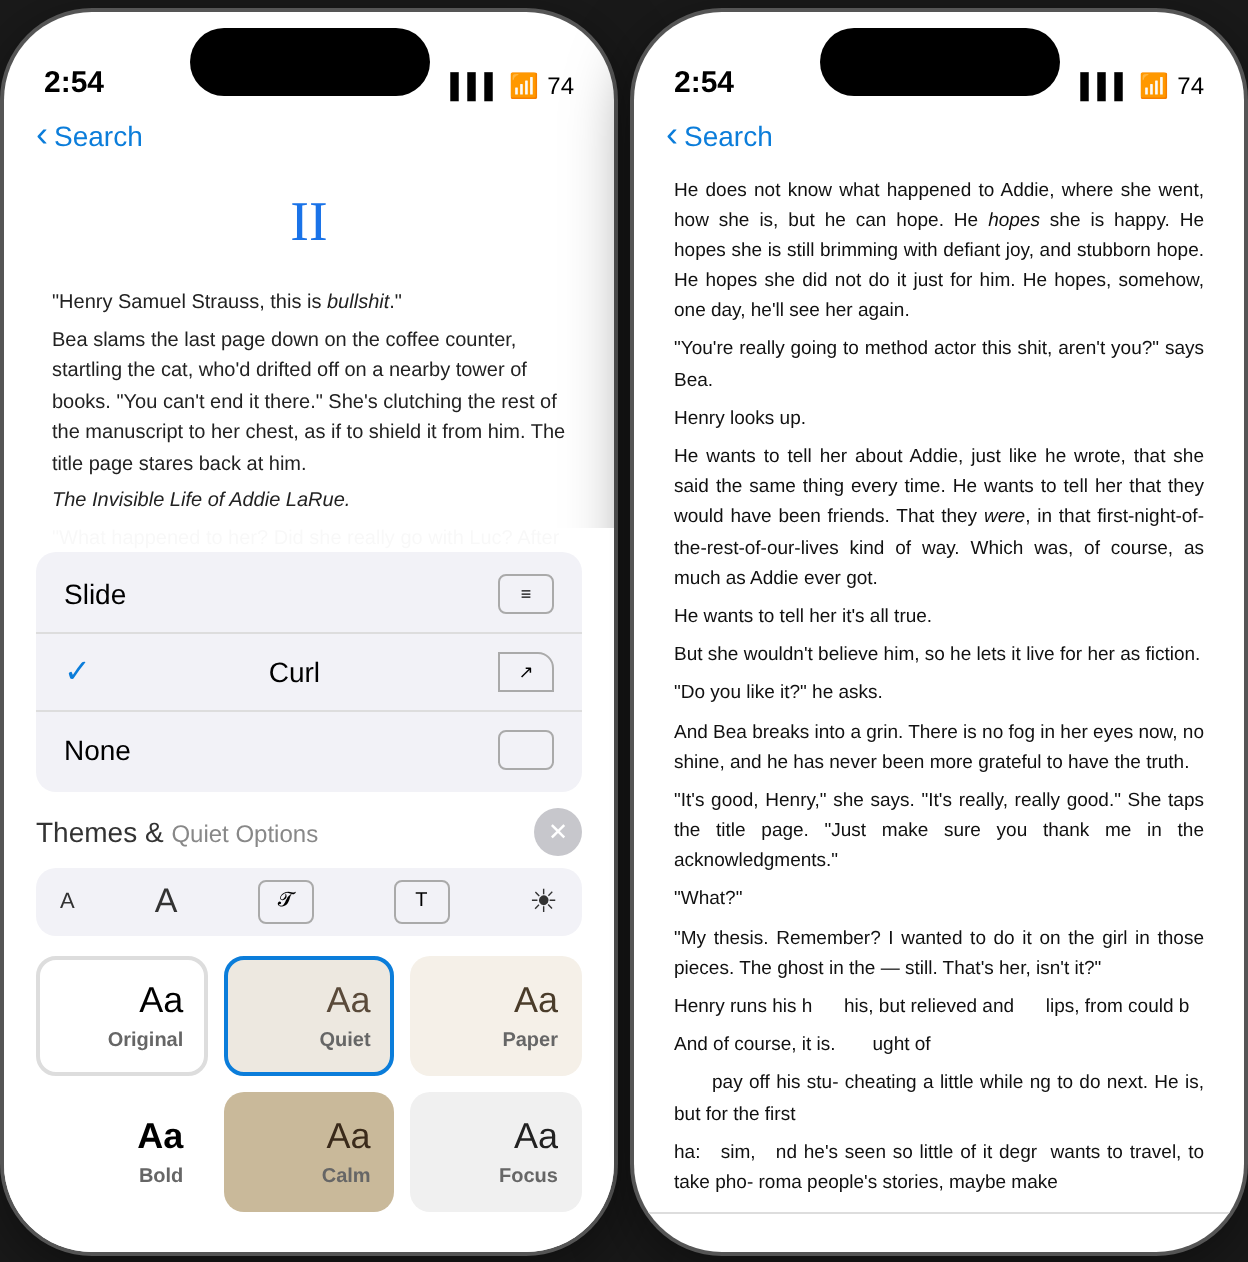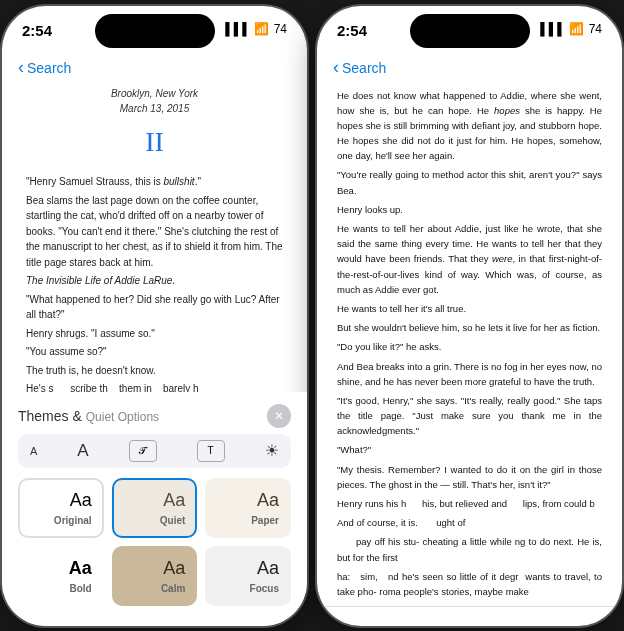--- a/index.html
+++ b/index.html
@@ -25,21 +25,21 @@
       background: #fff;
       border-radius: 44px;
       overflow: hidden;
       position: relative;
       box-shadow: 0 0 0 2px #555, 0 8px 32px rgba(0,0,0,0.5);
     }
     
     .status-bar {
       display: flex;
       justify-content: space-between;
-      align-items: flex-start;
+      align-items: flex-end;
       padding: 16px 20px 0;
       height: 44px;
       position: relative;
       z-index: 10;
     }
     .status-time {
       font-size: 15px;
       font-weight: 600;
       color: #000;
     }
@@ -274,37 +274,57 @@
       </div>
     </div>
     <div class="nav-bar">
       <div class="nav-back">
         <span class="chevron-left">‹</span>
         <span>Search</span>
       </div>
     </div>
     <div class="book-content">
       <div class="book-header">
-        <div class="book-place">Brooklyn, New York<br>March 13, 2015</div>
         <div class="chapter-num">II</div>
       </div>
       <div class="book-text">
         <p>"Henry Samuel Strauss, this is <em>bullshit</em>."</p>
         <p>Bea slams the last page down on the coffee counter, startling the cat, who'd drifted off on a nearby tower of books. "You can't end it there." She's clutching the rest of the manuscript to her chest, as if to shield it from him. The title page stares back at him.</p>
         <p><em>The Invisible Life of Addie LaRue.</em></p>
         <p>"What happened to her? Did she really go with Luc? After all that?"</p>
         <p>Henry shrugs. "I assume so."</p>
         <p>"You assume so?"</p>
         <p>The truth is, he doesn't know.</p>
         <p>He's s&nbsp;&nbsp;&nbsp;&nbsp;&nbsp;&nbsp;scribe th&nbsp;&nbsp;&nbsp;&nbsp;them in&nbsp;&nbsp;&nbsp;&nbsp;barely h</p>
       </div>
     </div>
 
     <div class="overlay-panel">
 
+      <div class="slide-options">
+        <div class="slide-option">
+          <span>Slide</span>
+          <div class="slide-option-right">
+            <div class="option-icon">≡</div>
+          </div>
+        </div>
+        <div class="slide-option">
+          <span class="check">✓</span>
+          <span>Curl</span>
+          <div class="slide-option-right">
+            <div class="option-icon" style="border-radius: 0 8px 0 0;">↗</div>
+          </div>
+        </div>
+        <div class="slide-option">
+          <span>None</span>
+          <div class="slide-option-right">
+            <div class="option-icon"></div>
+          </div>
+        </div>
+      </div>
 
       <div class="themes-header">
         <span class="themes-title">Themes &amp; <span style="color:#888;font-size:12px;">Quiet Options</span></span>
         <div class="close-btn">✕</div>
       </div>
 
       <div class="font-bar">
         <span class="font-a-small">A</span>
         <span class="font-a-large">A</span>
         <div class="font-icon">𝓣</div>

